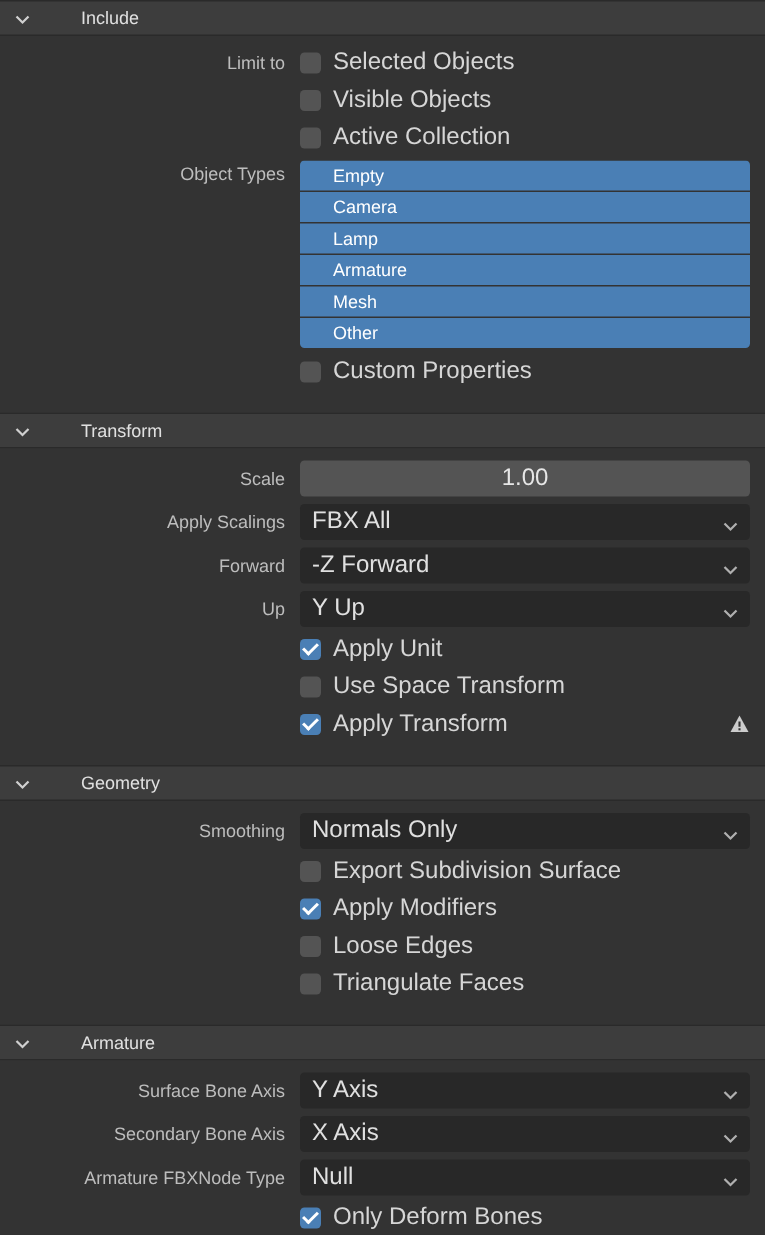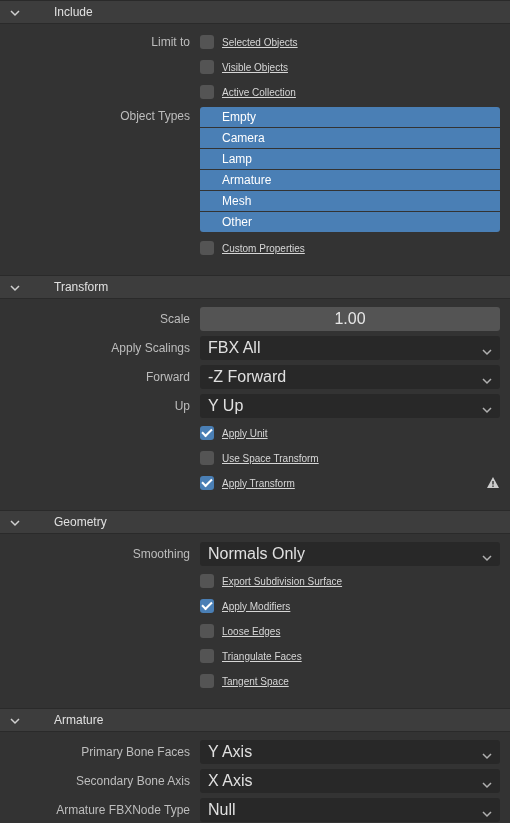--- a/index.html
+++ b/index.html
@@ -69,22 +69,21 @@
   .checkbox.checked::after {
     content: "";
     width: 8px;
     height: 4px;
     border-left: 2px solid #fff;
     border-bottom: 2px solid #fff;
     transform: rotate(-45deg) translate(1px,-1px);
   }
   .cb-label {
     color: #d6d6d6;
-    font-size: 10px;
-    text-decoration: underline;
+    font-size: 16px;
   }
   .multibox {
     flex: 1;
     display: flex;
     flex-direction: column;
     gap: 1px;
     border-radius: 3px;
     overflow: hidden;
   }
   .multibox-item {
@@ -307,40 +306,33 @@
       <span class="cb-label">Loose Edges</span>
     </div>
   </div>
   <div class="row">
     <div class="label-col"></div>
     <div class="ctrl-col">
       <span class="checkbox"></span>
       <span class="cb-label">Triangulate Faces</span>
     </div>
   </div>
-  <div class="row">
-    <div class="label-col"></div>
-    <div class="ctrl-col">
-      <span class="checkbox"></span>
-      <span class="cb-label">Tangent Space</span>
-    </div>
-  </div>
 </div>
 
 <div class="section-header">
   <span class="chevron">
     <svg viewBox="0 0 10 10">
         <path d="M1 3 L5 7 L9 3" fill="none" stroke="#d0d0d0" stroke-width="1.5"></path>
       </svg>
   </span>
   <span>Armature</span>
 </div>
 <div class="section-body">
   <div class="row">
-    <div class="label-col">Primary Bone Faces</div>
+    <div class="label-col">Surface Bone Axis</div>
     <div class="ctrl-col">
       <div class="dropdown">
         <span>Y Axis</span>
         <span class="dd-chevron"><svg viewBox="0 0 10 10">
               <path d="M1 3 L5 7 L9 3" fill="none" stroke="#b0b0b0" stroke-width="1.5"></path>
             </svg></span>
       </div>
     </div>
   </div>
   <div class="row">

